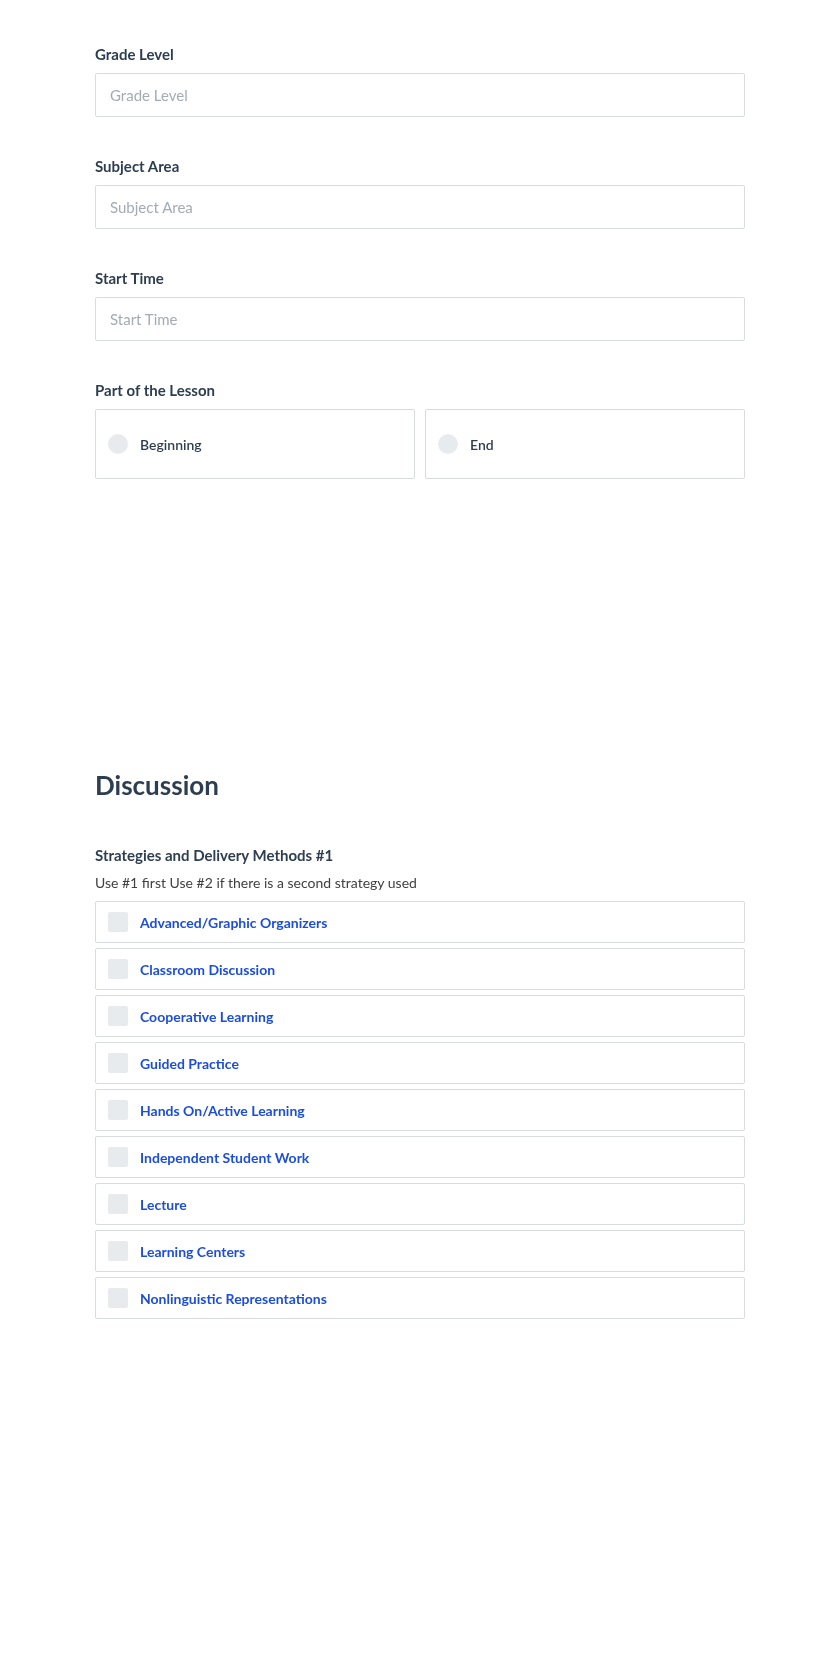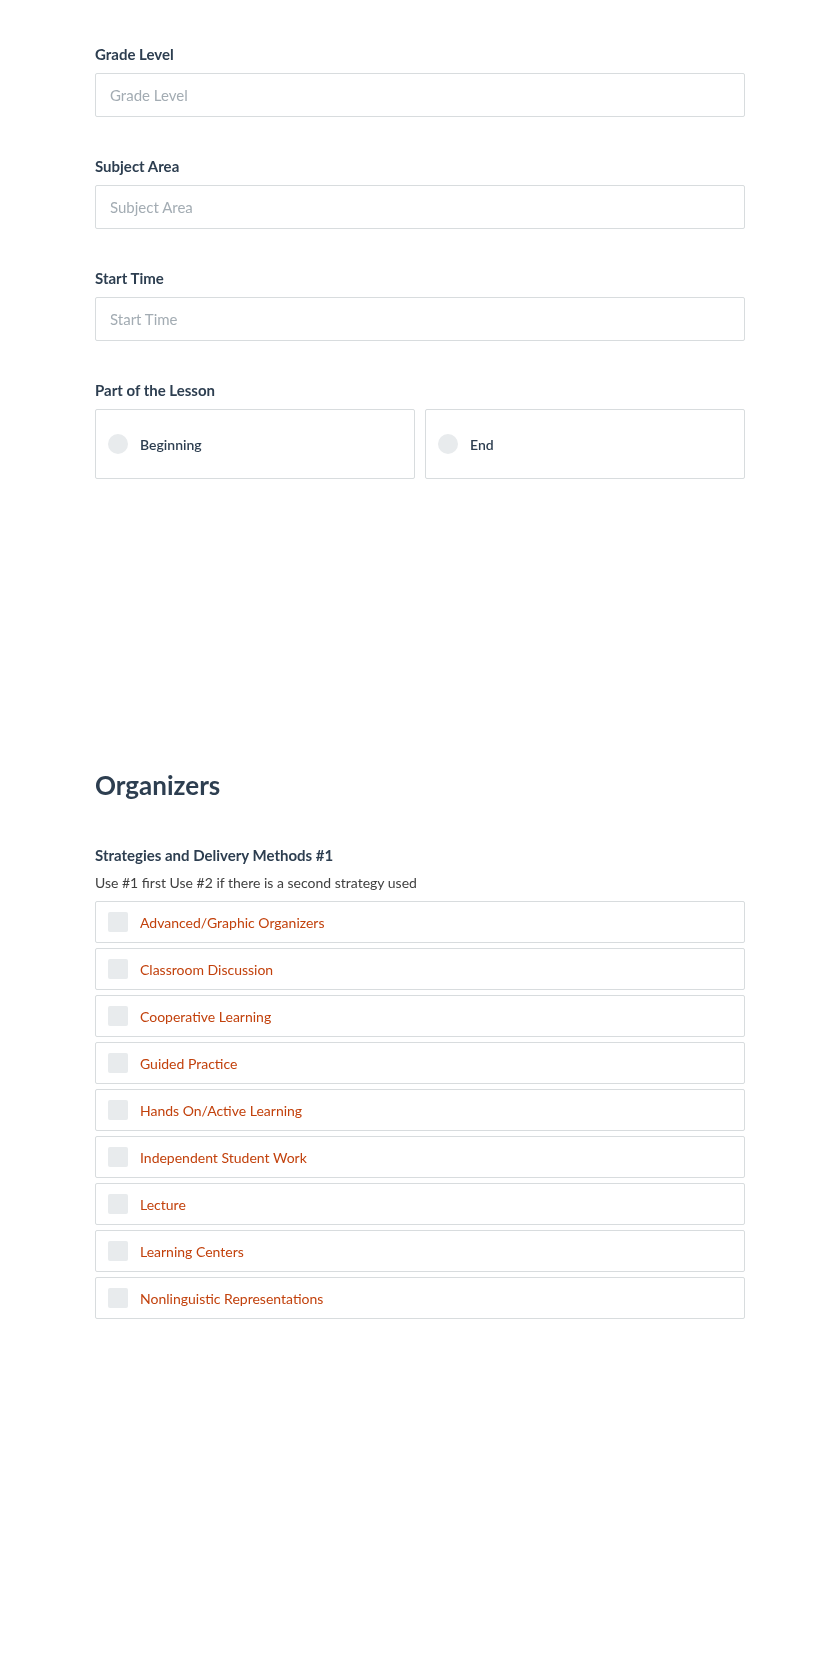--- a/index.html
+++ b/index.html
@@ -95,22 +95,22 @@
     .checkbox-square {
       width: 20px;
       height: 20px;
       border-radius: 2px;
       background: #e8ebed;
       margin-right: 12px;
       flex-shrink: 0;
     }
     .checkbox-label {
       font-size: 14px;
-      font-weight: 400;
-      color: #c2410c;
+      font-weight: 700;
+      color: #1d4ed8;
     }
     .section-gap {
       height: 250px;
     }
   </style>
 </head>
 <body>
 
 <div class="container">
 
@@ -138,21 +138,21 @@
       </div>
       <div class="radio-item">
         <span class="radio-circle"></span>
         <span class="radio-label">End</span>
       </div>
     </div>
   </div>
 
   <div class="section-gap"></div>
 
-  <h2 class="section-title">Organizers</h2>
+  <h2 class="section-title">Discussion</h2>
 
   <div class="form-group">
     <label class="form-label">Strategies and Delivery Methods #1</label>
     <div class="form-hint">Use #1 first Use #2 if there is a second strategy used</div>
     <div class="checkbox-list">
       <div class="checkbox-item">
         <span class="checkbox-square"></span>
         <span class="checkbox-label">Advanced/Graphic Organizers</span>
       </div>
       <div class="checkbox-item">

